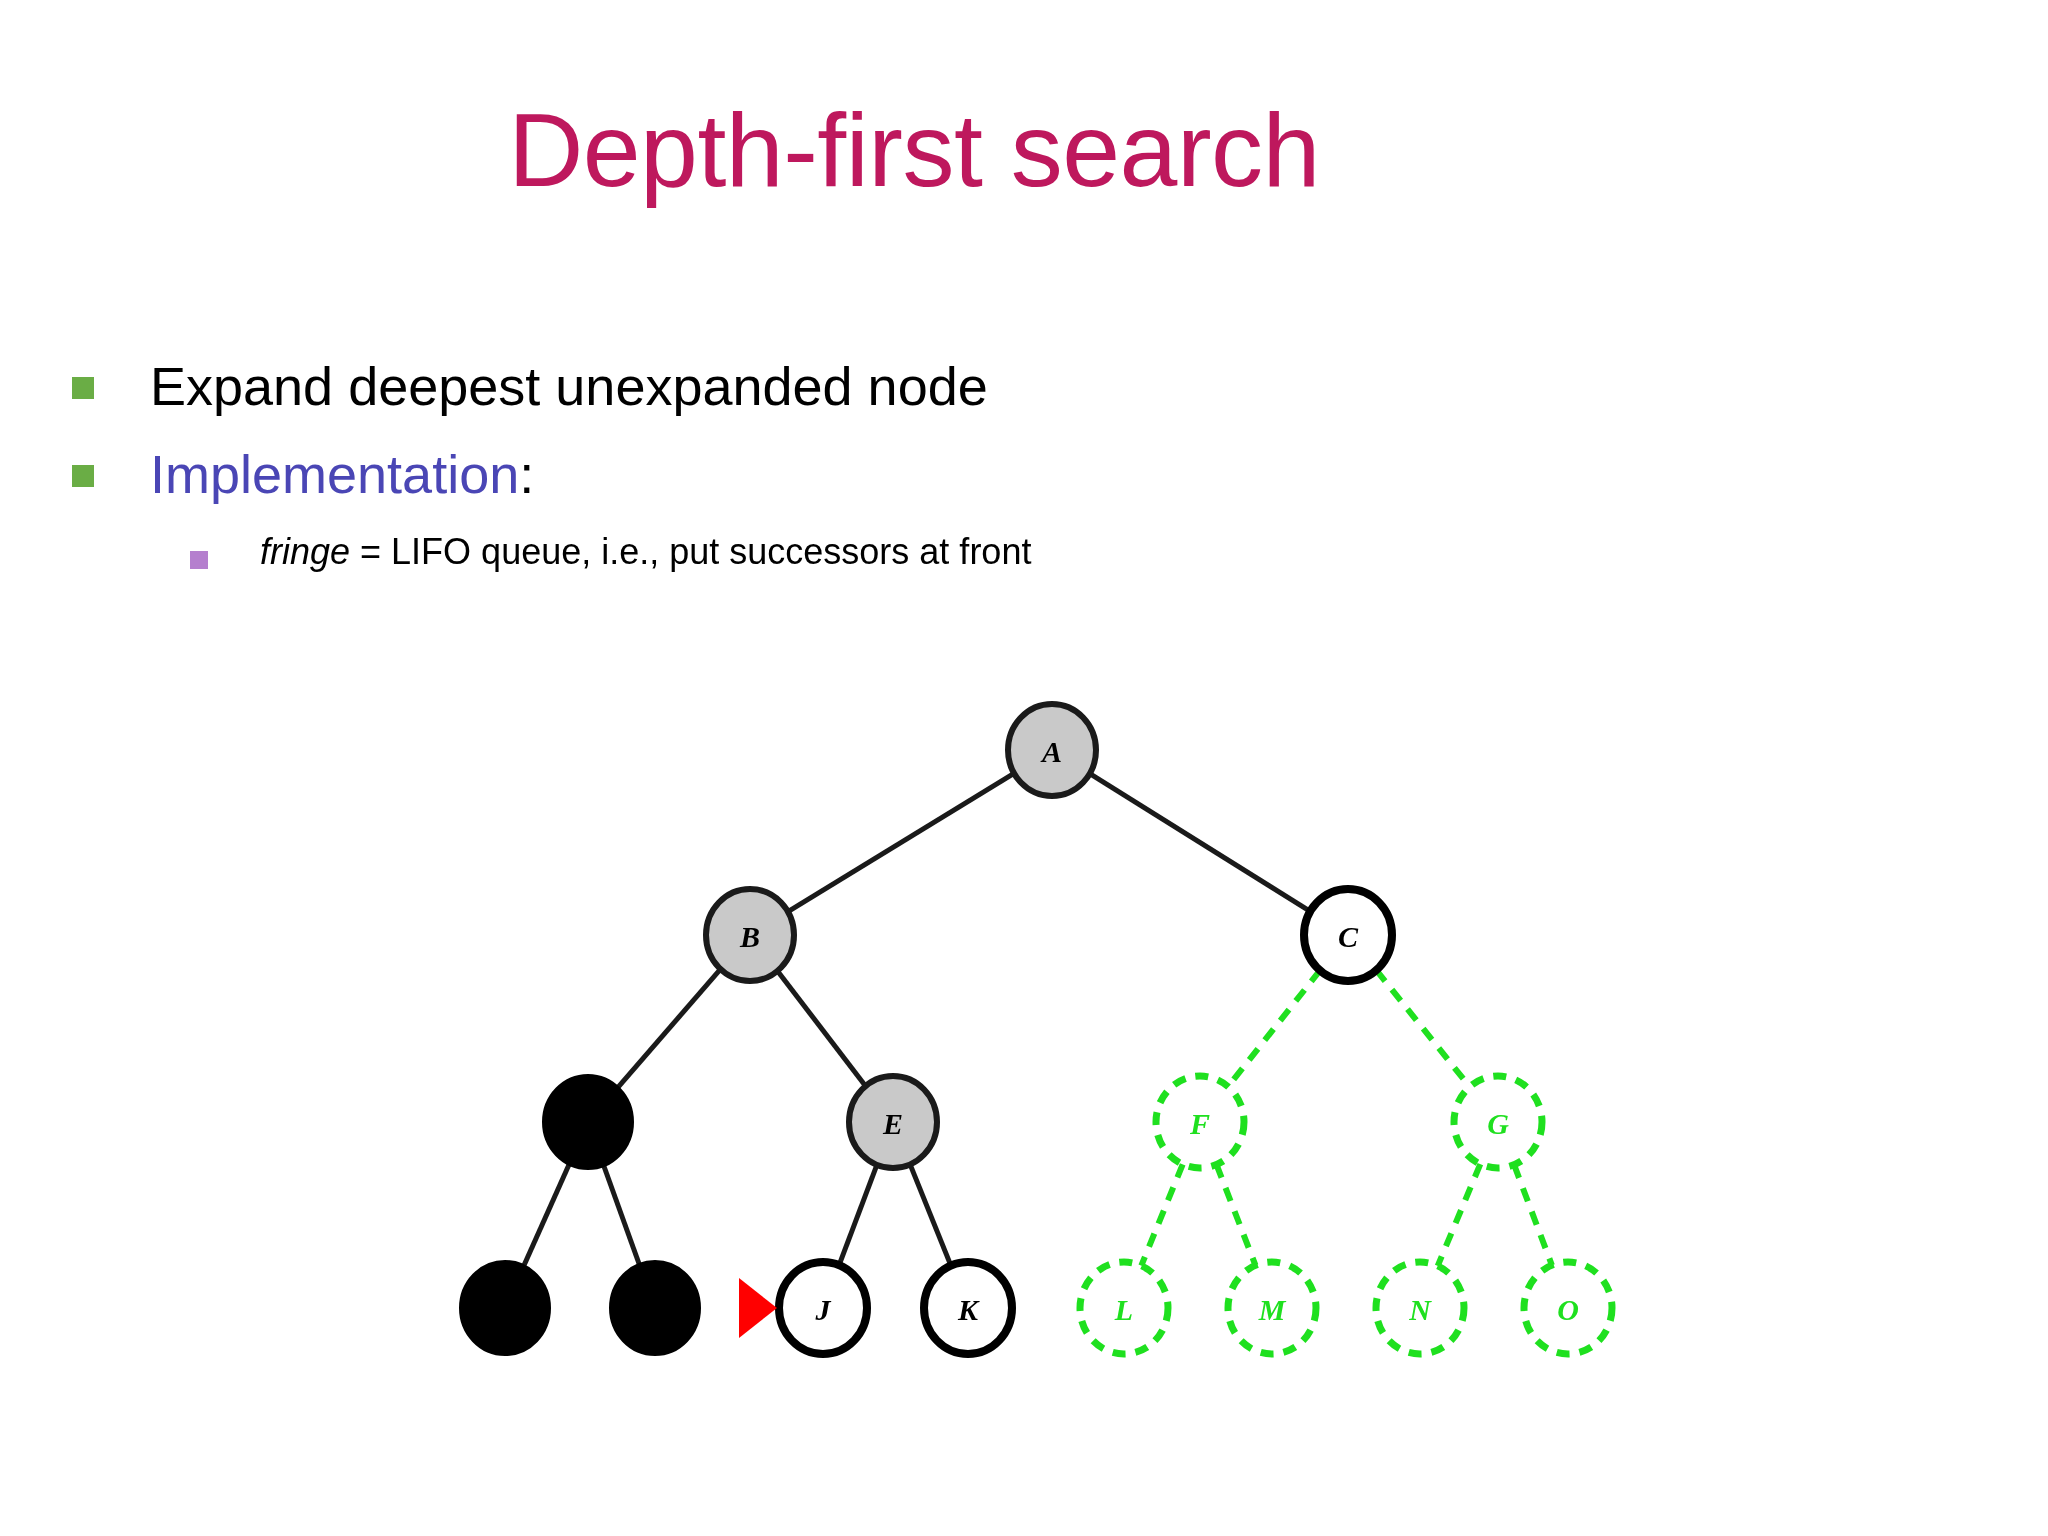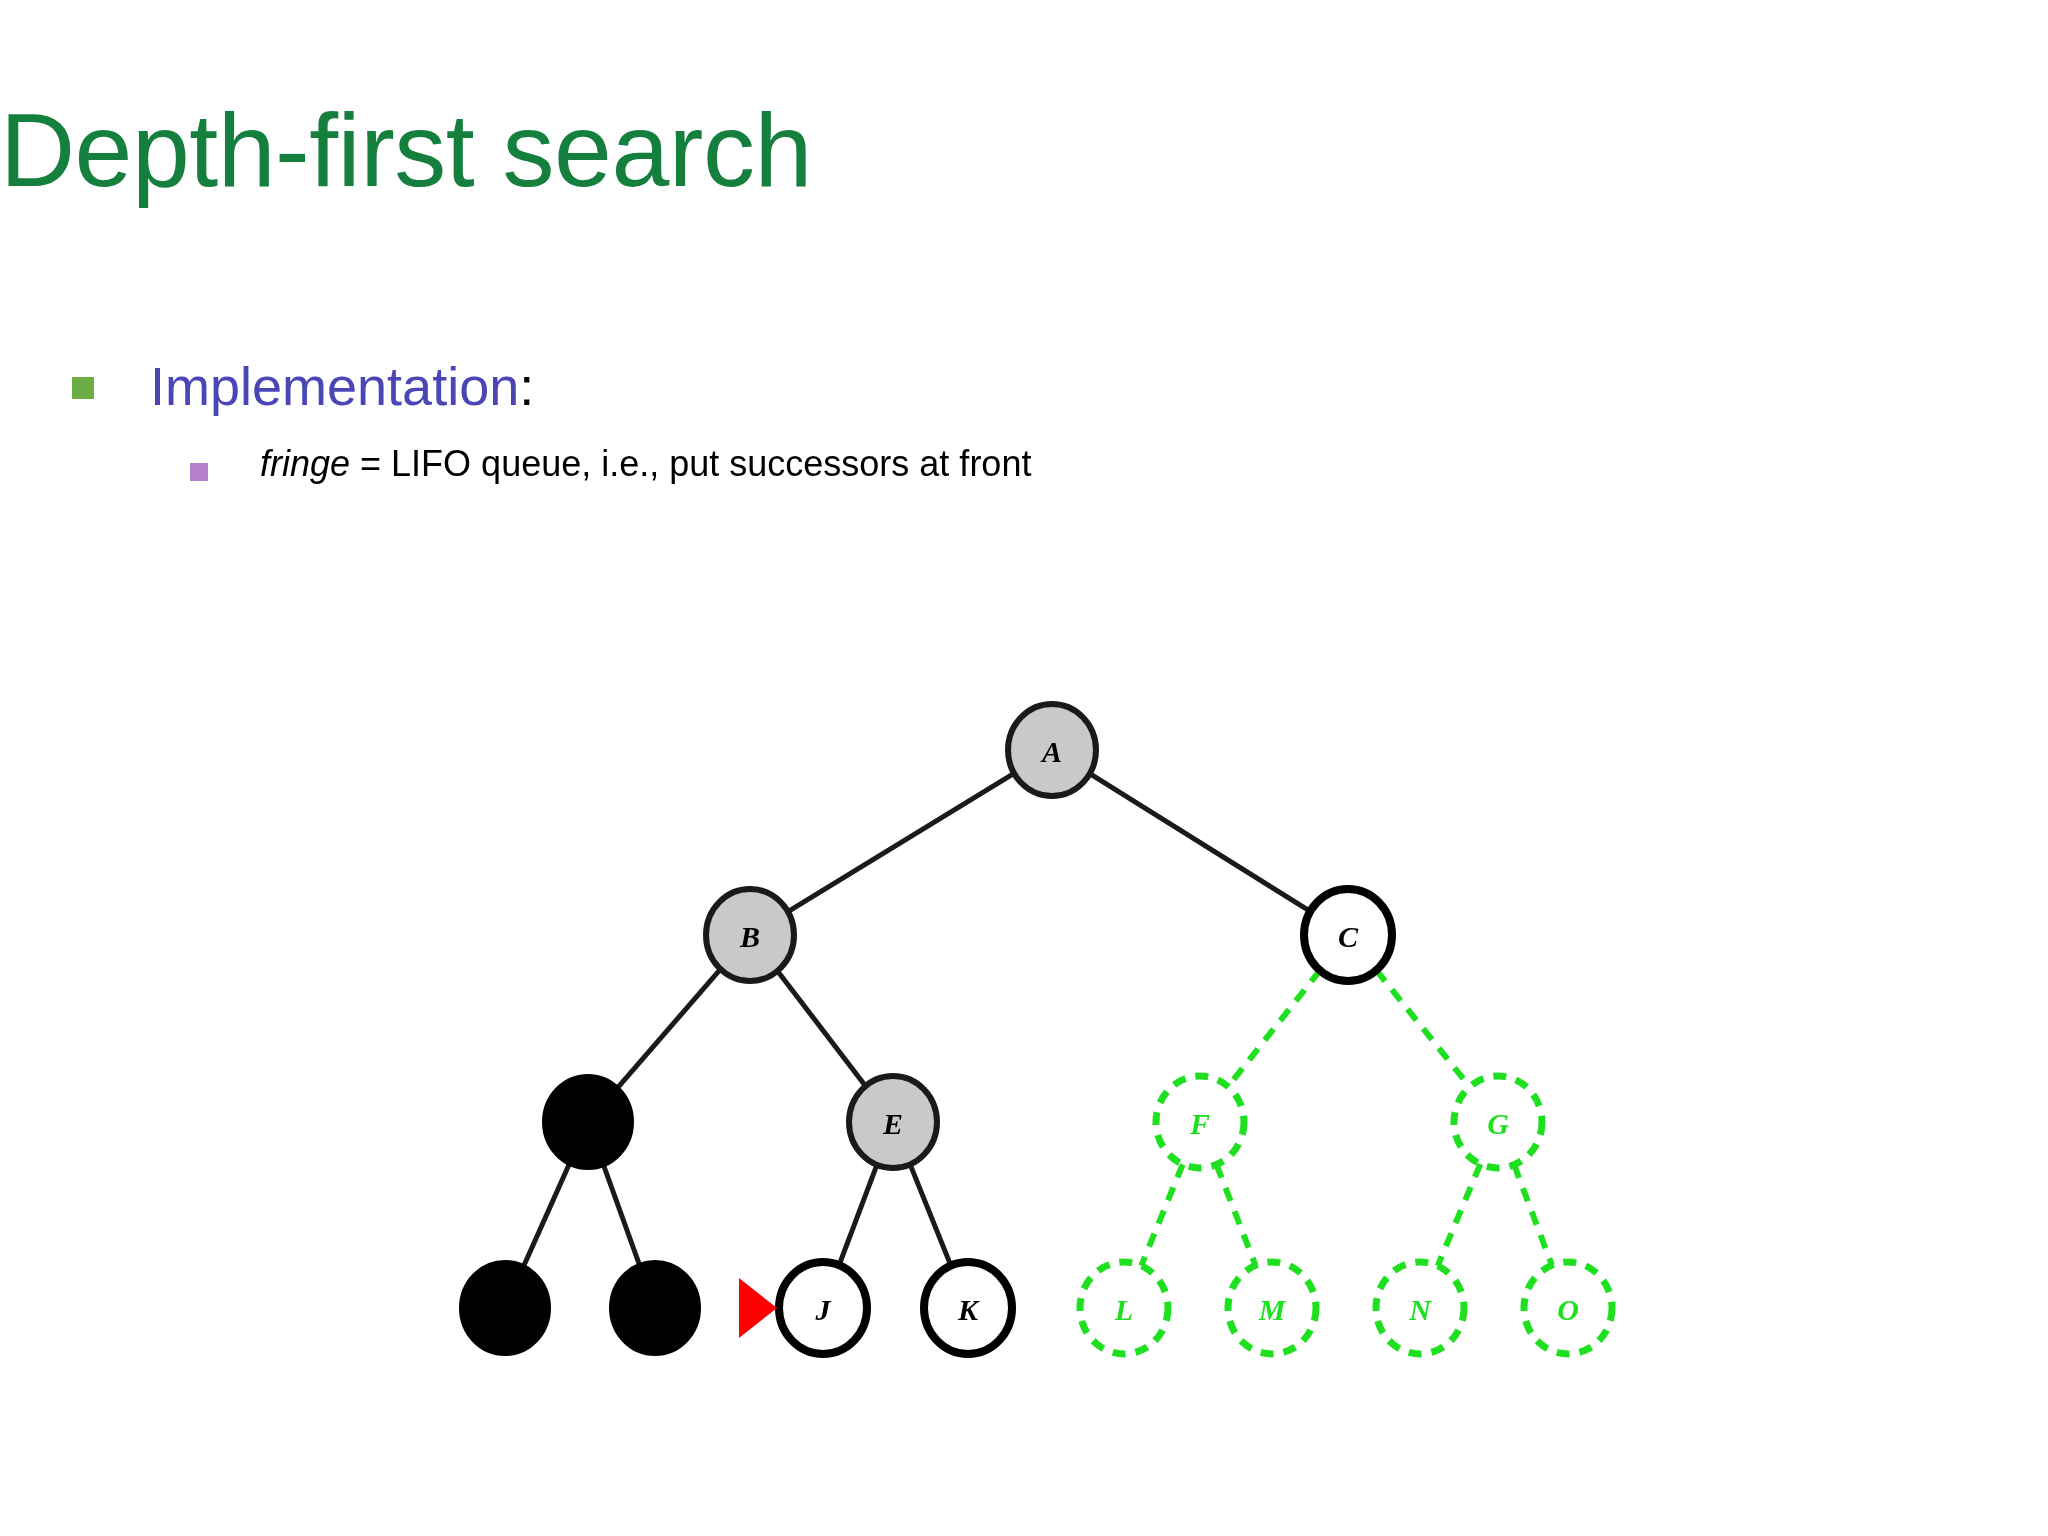--- a/index.html
+++ b/index.html
@@ -24,26 +24,26 @@
     height: 1536px;
     background: #ffffff;
   }
 
   
   .slide-title {
     position: absolute;
     left: 0;
     top: 96px;
     width: 1828px;
-    text-align: left;
+    text-align: center;
     font-size: 104px;
     line-height: 1.05;
     font-weight: 400;
     letter-spacing: -0.5px;
-    color: #15803d;
+    color: #be185d;
     font-family: "Liberation Sans", sans-serif;
   }
 
   
   .bullets {
     position: absolute;
     left: 72px;
     top: 355px;
     width: 1800px;
   }
@@ -113,20 +113,24 @@
 </style>
 </head>
 <body>
 
 <div class="slide">
 
   <div class="slide-title">Depth-first search</div>
 
   <div class="bullets">
 
+    <div class="bullet-l1">
+      <span class="sq"></span>
+      <span>Expand deepest unexpanded node</span>
+    </div>
 
     <div class="bullet-l1">
       <span class="sq"></span>
       <span class="txt-purple">Implementation</span><span class="txt-black">:</span>
     </div>
 
     <div class="bullet-l2">
       <span class="sq"></span>
       <span class="ital">fringe</span><span> = LIFO queue, i.e., put successors at front</span>
     </div>

